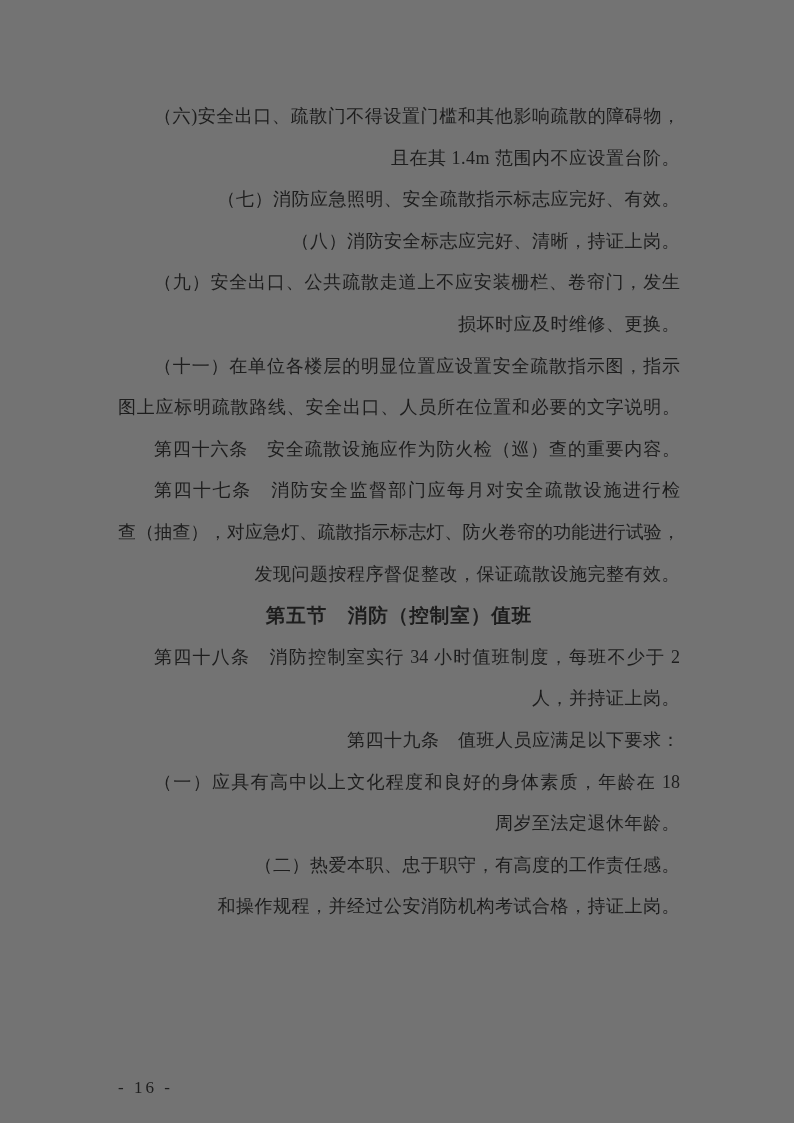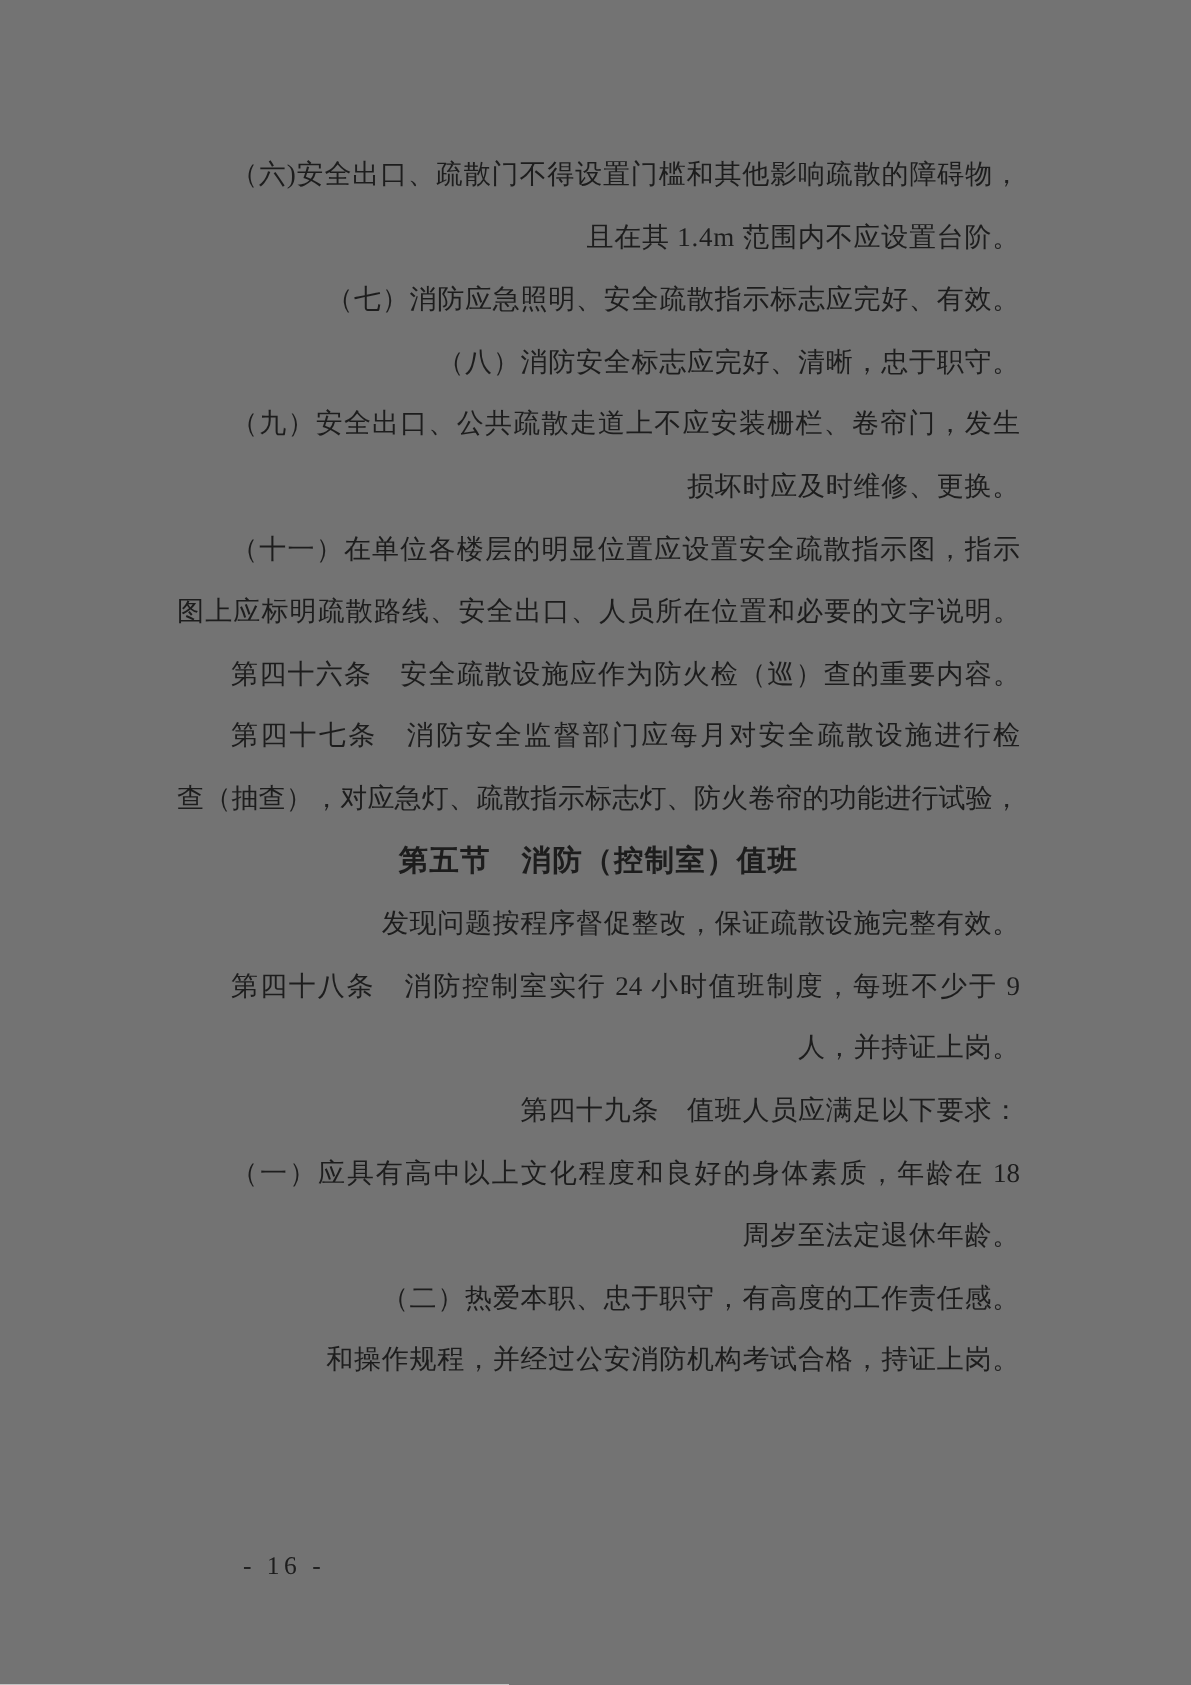--- a/index.html
+++ b/index.html
@@ -42,47 +42,46 @@
     text-align: center;
     text-align-last: center;
     font-weight: bold;
     font-size: 19.5px;
     font-family: "Liberation Sans", "DejaVu Sans", sans-serif;
     letter-spacing: 1px;
   }
   .footer {
     position: absolute;
     left: 118px;
-    top: 1032px;
+    top: 1076px;
     font-size: 17px;
     line-height: 24px;
     letter-spacing: 3px;
     color: #1d1d1d;
-    margin-left: 44px;
   }
 </style>
 </head>
 <body>
 
 <div class="page">
   <div class="content" id="doc-body">
       <div class="line indent justify">（六)安全出口、疏散门不得设置门槛和其他影响疏散的障碍物，</div>
       <div class="line">且在其 1.4m 范围内不应设置台阶。</div>
       <div class="line indent">（七）消防应急照明、安全疏散指示标志应完好、有效。</div>
-      <div class="line indent">（八）消防安全标志应完好、清晰，忠于职守。</div>
+      <div class="line indent">（八）消防安全标志应完好、清晰，持证上岗。</div>
       <div class="line indent justify">（九）安全出口、公共疏散走道上不应安装栅栏、卷帘门，发生</div>
       <div class="line">损坏时应及时维修、更换。</div>
       <div class="line indent justify">（十一）在单位各楼层的明显位置应设置安全疏散指示图，指示</div>
       <div class="line justify">图上应标明疏散路线、安全出口、人员所在位置和必要的文字说明。</div>
       <div class="line indent justify">第四十六条　安全疏散设施应作为防火检（巡）查的重要内容。</div>
       <div class="line indent justify">第四十七条　消防安全监督部门应每月对安全疏散设施进行检</div>
       <div class="line justify">查（抽查），对应急灯、疏散指示标志灯、防火卷帘的功能进行试验，</div>
+      <div class="line">发现问题按程序督促整改，保证疏散设施完整有效。</div>
       <div class="line heading">第五节　消防（控制室）值班</div>
-      <div class="line">发现问题按程序督促整改，保证疏散设施完整有效。</div>
-      <div class="line indent justify">第四十八条　消防控制室实行 24 小时值班制度，每班不少于 9</div>
+      <div class="line indent justify">第四十八条　消防控制室实行 34 小时值班制度，每班不少于 2</div>
       <div class="line">人，并持证上岗。</div>
       <div class="line indent">第四十九条　值班人员应满足以下要求：</div>
       <div class="line indent justify">（一）应具有高中以上文化程度和良好的身体素质，年龄在 18</div>
       <div class="line">周岁至法定退休年龄。</div>
       <div class="line indent">（二）热爱本职、忠于职守，有高度的工作责任感。</div>
       <div class="line">和操作规程，并经过公安消防机构考试合格，持证上岗。</div>
     </div>
   <div class="footer">- 16 -</div>
 </div>
 

